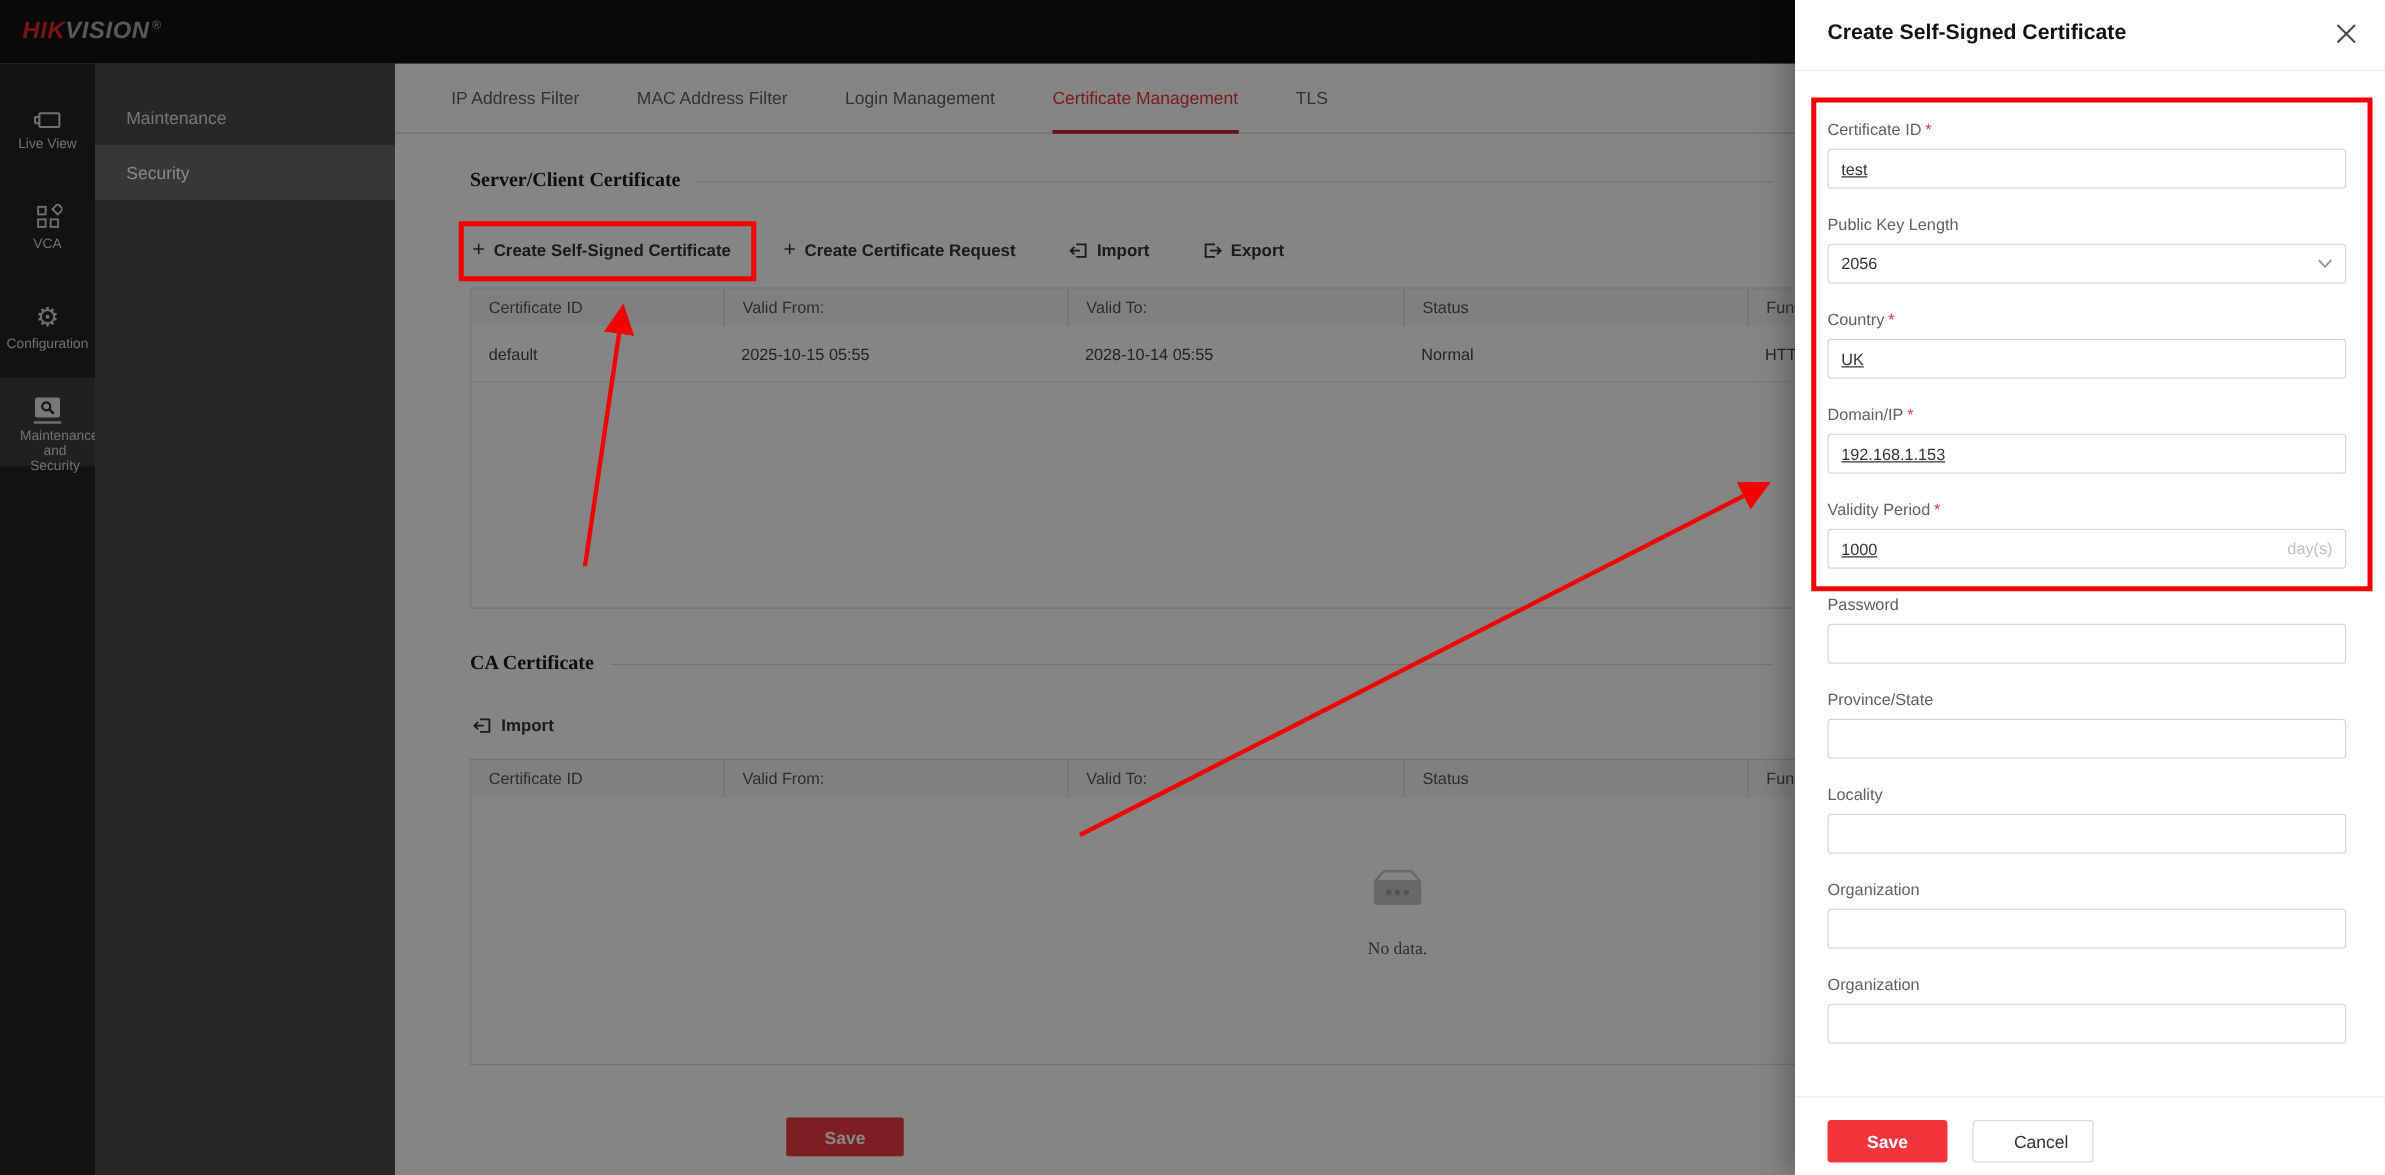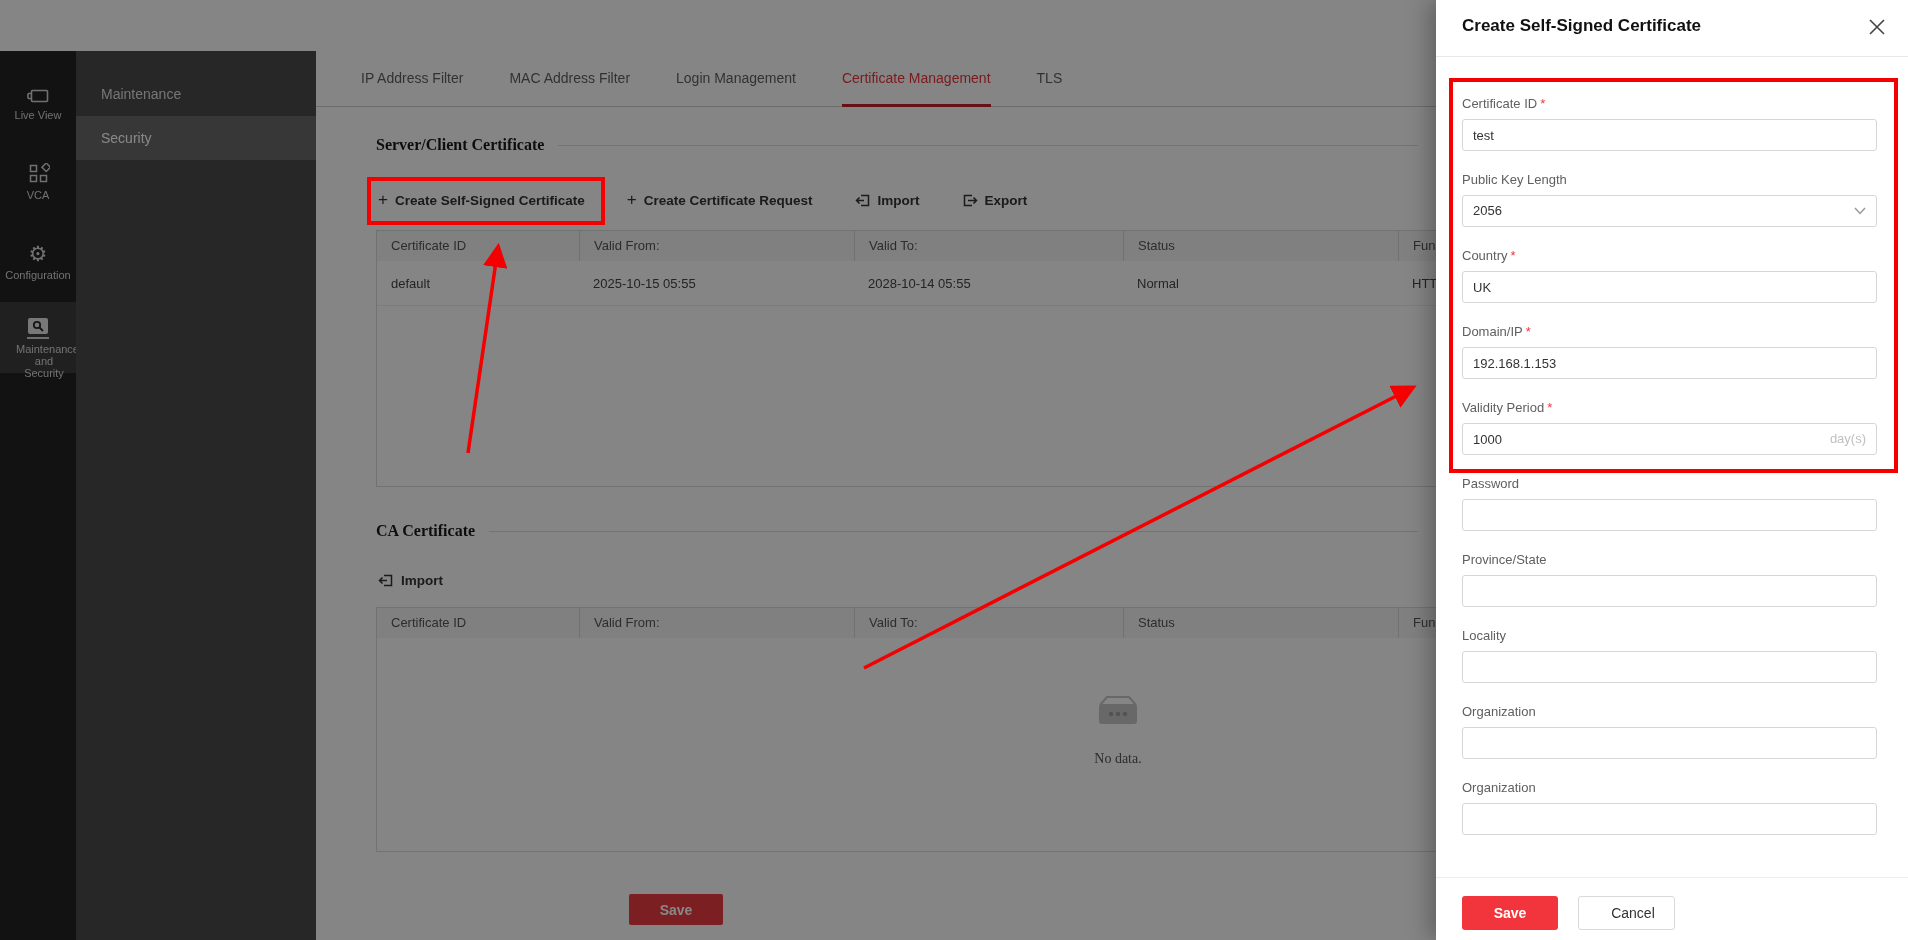--- a/index.html
+++ b/index.html
@@ -68,40 +68,45 @@
   
   .panel { position:absolute; left:1436px; top:0; width:472px; height:940px; background:#fff; z-index:60; box-shadow:-8px 0 20px rgba(0,0,0,.25); }
   .panel-header { height:57px; border-bottom:1px solid #e9e9e9; padding:16px 26px; position:relative; }
   .panel-title { font-size:17px; font-weight:bold; color:#111; }
   .panel-close { position:absolute; right:20px; top:16px; width:22px; height:22px; cursor:pointer; }
   .panel-body { padding:39px 31px 0 26px; }
   .field { margin-bottom:21px; }
   .flabel { font-size:13px; color:#606060; height:15px; line-height:15px; margin-bottom:8px; }
   .flabel .req { color:#f2353c; margin-left:3px; }
   .fbox { position:relative; }
-  .finput { width:100%; height:32px; border:1px solid #d6d6d6; border-radius:3px; padding:0 10px; font-size:13px; color:#333; background:#fff; outline:none; font-family:"Liberation Sans", sans-serif; }
+  .finput { width:100%; height:32px; border:1px solid #d6d6d6; border-radius:3px; padding:0 10px; font-size:13px; color:#333; background:#fff; outline:none; font-family:"Liberation Sans", sans-serif;text-decoration:underline; }
   .fselect { width:100%; height:32px; border:1px solid #d6d6d6; border-radius:3px; padding:0 10px; font-size:13px; color:#333; line-height:30px; background:#fff; cursor:pointer; }
   .fchevron { position:absolute; right:11px; top:12px; }
   .fsuffix { position:absolute; right:11px; top:0; line-height:32px; font-size:13px; color:#c0c0c0; }
   .panel-footer { position:absolute; left:0; right:0; top:877px; border-top:1px solid #ececec; padding:18px 0 0 26px; }
   .btn-save { width:96px; height:34px; background:#f2353c; color:#fff; border:none; border-radius:3px; font-size:14px; font-weight:bold; cursor:pointer; font-family:"Liberation Sans", sans-serif; }
   .btn-cancel { width:97px; height:34px; background:#fff; color:#333; border:1px solid #d9d9d9; border-radius:3px; font-size:14px; margin-left:16px; cursor:pointer; font-family:"Liberation Sans", sans-serif;padding-left:12px; }
 
   
   .anno { z-index:100; pointer-events:none; }
   .anno-box { position:absolute; border:4px solid #f40000; }
   .abox1 { left:367px; top:177px; width:238px; height:48px; }
   .abox2 { left:1449px; top:78px; width:449px; height:395px; }
   .anno-svg { position:absolute; left:0; top:0; }
 </style>
 </head>
 <body>
 
 <div id="stage">
 
+  <div class="topbar">
+    <div class="logo">
+      <span class="p1">HIK</span><span class="p2">VISION</span><span class="mark">®</span>
+    </div>
+  </div>
 
   <div class="iconbar">
     <div class="nav-item nav-live">
       <svg width="26" height="18" viewBox="0 0 26 18">
         <rect x="6.5" y="3.5" width="16" height="11" rx="1" fill="none" stroke="#d5d5d5" stroke-width="1.6"></rect>
         <path d="M3 6.5 h3.5 M3 6.5 v5 M3 11.5 h3.5" fill="none" stroke="#d5d5d5" stroke-width="1.6"></path>
       </svg>
       <div class="nlabel">Live View</div>
     </div>
     <div class="nav-item nav-vca">

